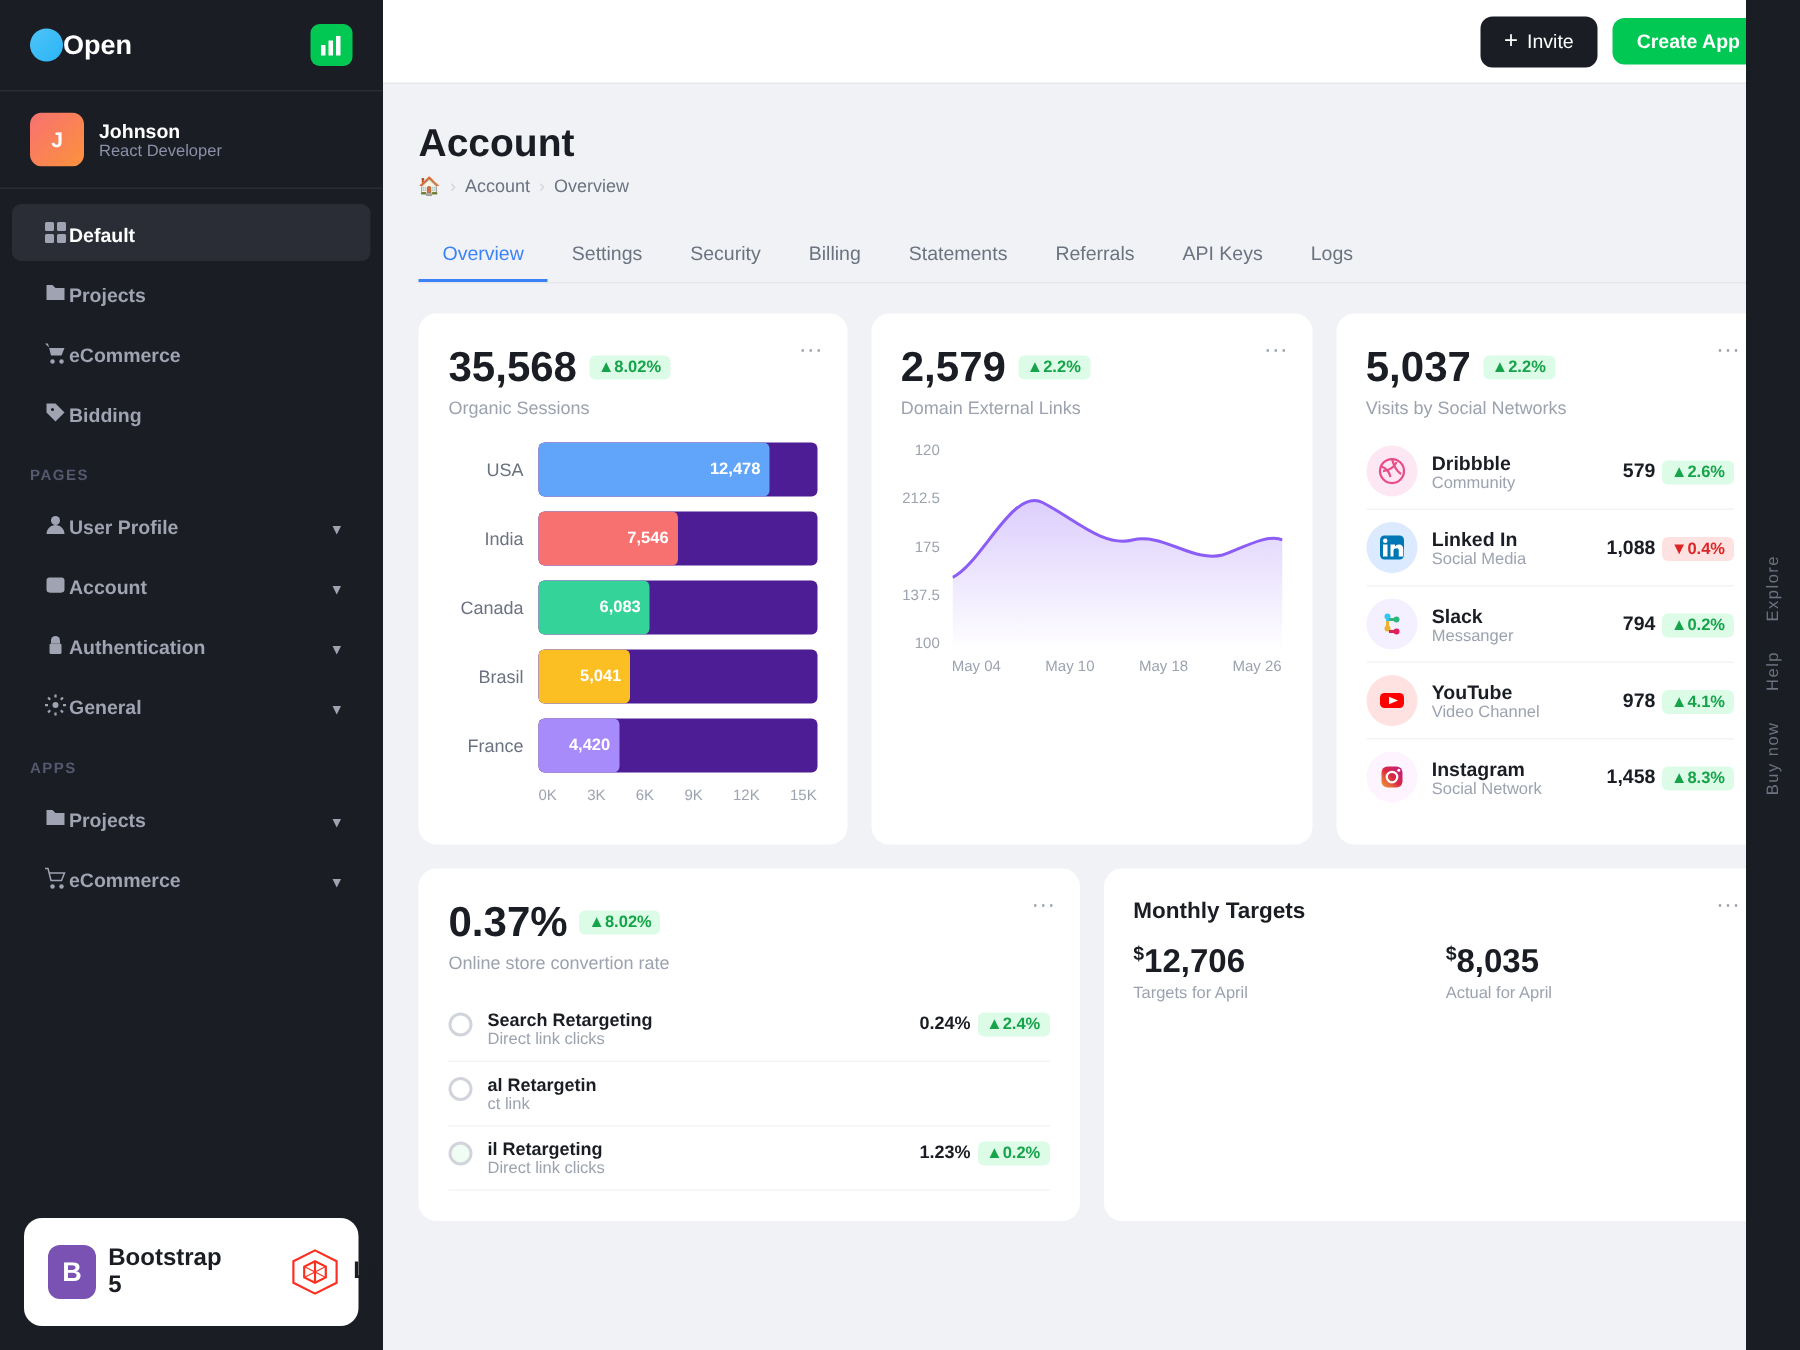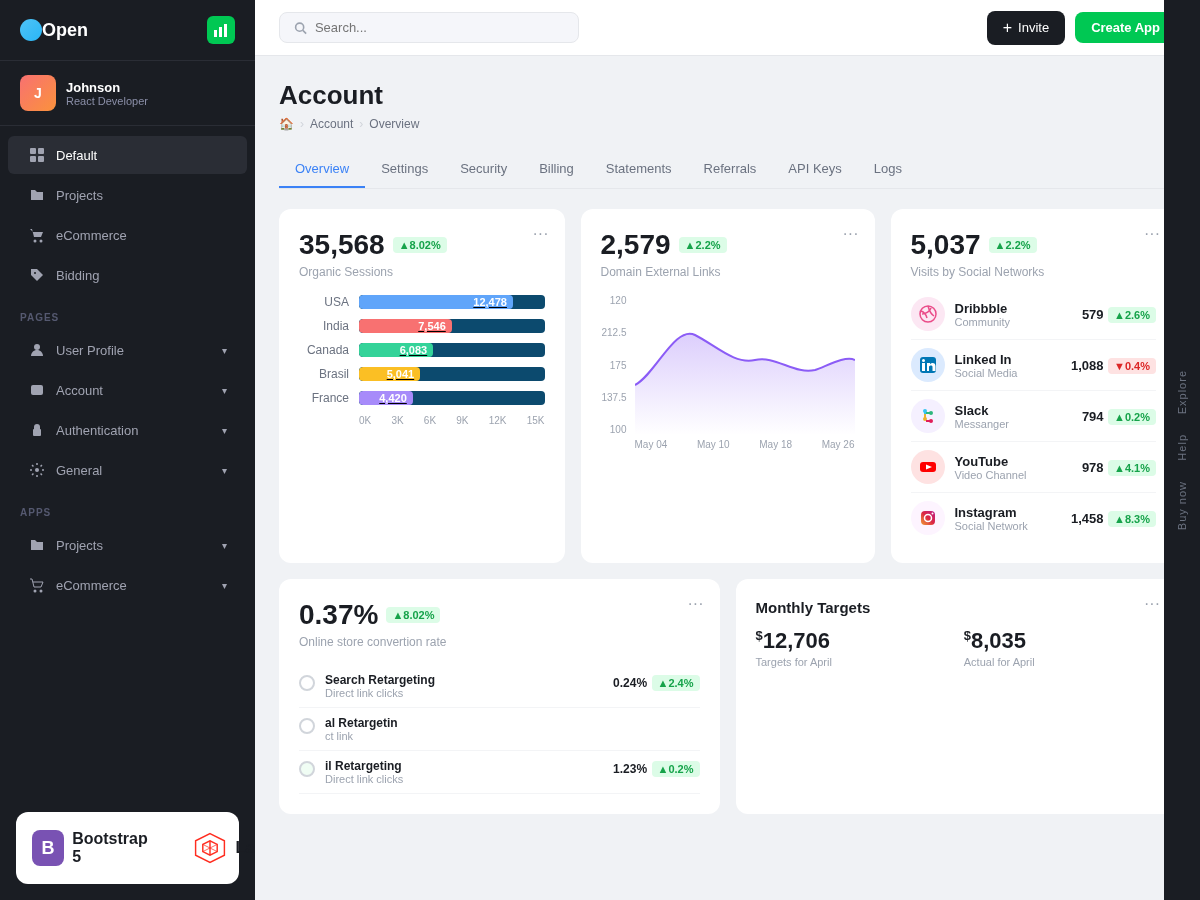--- a/index.html
+++ b/index.html
@@ -13,21 +13,21 @@
     .logo-text { font-size: 18px; font-weight: 600; color: #fff; }
     .logo-icon { width: 28px; height: 28px; background: #00c853; border-radius: 6px; display: flex; align-items: center; justify-content: center; }
     .logo-icon svg { width: 16px; height: 16px; fill: #fff; }
 
     .user-card { display: flex; align-items: center; gap: 10px; padding: 14px 20px; border-bottom: 1px solid #2a2d35; }
     .avatar { width: 36px; height: 36px; border-radius: 8px; background: #8b5cf6; display: flex; align-items: center; justify-content: center; font-size: 14px; font-weight: 600; color: #fff; overflow: hidden; flex-shrink: 0; }
     .user-info { display: flex; flex-direction: column; }
     .user-name { font-size: 13px; font-weight: 600; color: #fff; }
     .user-role { font-size: 11px; color: #8b8fa8; }
 
-    .nav-item { display: flex; align-items: center; gap: 10px; padding: 10px 20px; cursor: pointer; border-radius: 6px; margin: 2px 8px; color: #a0a3b1; font-size: 13px; font-weight: 400; }
+    .nav-item { display: flex; align-items: flex-end; padding: 10px 20px; cursor: pointer; border-radius: 6px; margin: 2px 8px; color: #a0a3b1; font-size: 13px; font-weight: 700; }
     .nav-item.active { background: #2a2d35; color: #fff; }
     .nav-icon { width: 18px; height: 18px; display: flex; align-items: center; justify-content: center; flex-shrink: 0; }
     .nav-item .chevron { margin-left: auto; font-size: 10px; }
 
     .section-label { font-size: 10px; font-weight: 700; color: #555970; letter-spacing: 1px; padding: 16px 20px 6px; text-transform: uppercase; }
 
     
     .bottom-banner { margin: auto 0 0 0; padding: 16px; }
     .banner-card { background: #fff; border-radius: 12px; padding: 16px; display: flex; align-items: center; gap: 12px; }
     .banner-bootstrap { display: flex; align-items: center; gap: 8px; }
@@ -70,21 +70,21 @@
     .metric-value { font-size: 28px; font-weight: 700; color: #1a1d23; display: flex; align-items: center; gap: 8px; }
     .metric-badge { font-size: 11px; font-weight: 600; padding: 2px 6px; border-radius: 4px; display: flex; align-items: center; gap: 2px; }
     .badge-up { background: #dcfce7; color: #16a34a; }
     .badge-down { background: #fee2e2; color: #dc2626; }
     .metric-label { font-size: 12px; color: #9ca3af; margin-top: 4px; }
 
     
     .bar-chart { margin-top: 16px; }
     .bar-row { display: flex; align-items: center; gap: 10px; margin-bottom: 10px; }
     .bar-label { width: 50px; font-size: 12px; color: #6b7280; text-align: right; flex-shrink: 0; }
-    .bar-track { flex: 1; height: 14px; border-radius: 4px; background: #0c4a6e; overflow: hidden; position: relative; text-decoration: underline; }
+    .bar-track { flex: 1; height: 36px; border-radius: 4px; background: #4c1d95; overflow: hidden; position: relative; }
     .bar-fill { height: 100%; border-radius: 4px; display: flex; align-items: center; justify-content: flex-end; padding-right: 6px; }
     .bar-val { font-size: 11px; font-weight: 600; color: #fff; }
     .bar-axis { display: flex; justify-content: space-between; font-size: 10px; color: #9ca3af; margin-top: 4px; padding-left: 60px; }
 
     
     .line-chart-container { margin-top: 12px; position: relative; }
     .line-chart-labels { display: flex; justify-content: space-between; font-size: 10px; color: #9ca3af; margin-top: 4px; }
 
     
     .social-list { margin-top: 10px; }
@@ -278,27 +278,20 @@
         </svg>
         <span class="banner-text">Laravel</span>
       </div>
     </div>
   </div>
 </div>
 
 <div class="main">
 
   <div class="topbar">
-    <div class="search-box">
-      <svg width="14" height="14" viewBox="0 0 16 16" fill="#9ca3af">
-          <circle cx="7" cy="7" r="5" stroke="#9ca3af" stroke-width="2" fill="none"></circle>
-          <line x1="11" y1="11" x2="15" y2="15" stroke="#9ca3af" stroke-width="2"></line>
-        </svg>
-      <input type="text" placeholder="Search..." style="">
-    </div>
     <div class="topbar-right">
       <button class="btn-invite">
         <span style="font-size:16px;">+</span>
         <span>Invite</span>
       </button>
       <button class="btn-create">Create App</button>
     </div>
   </div>
 
   <div class="page-content">

